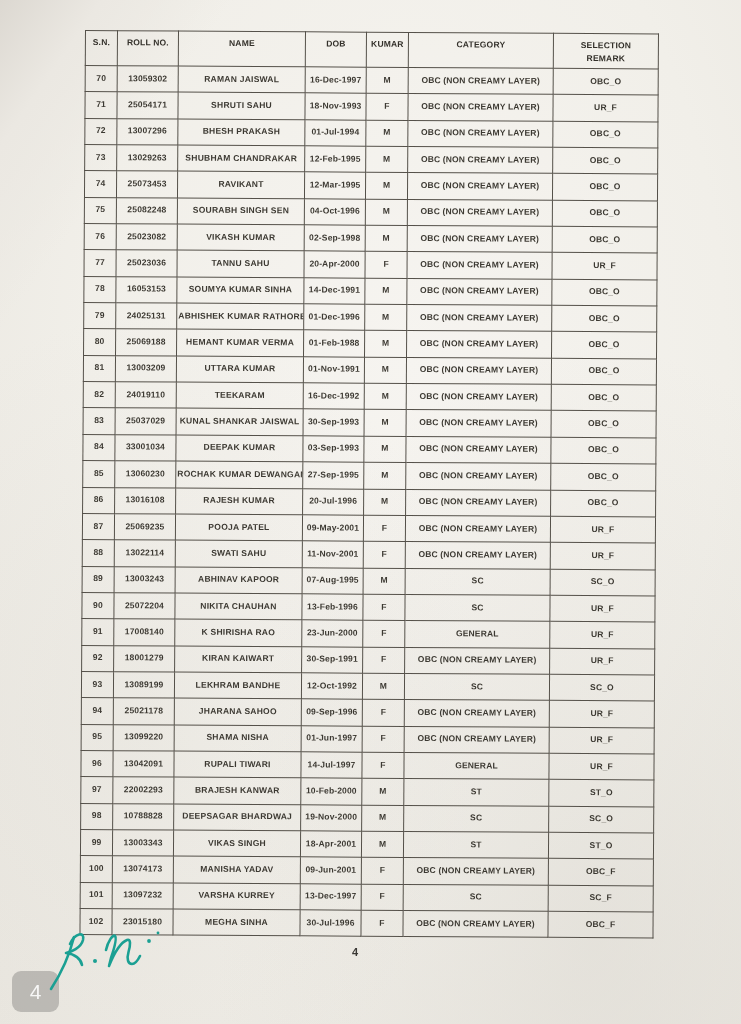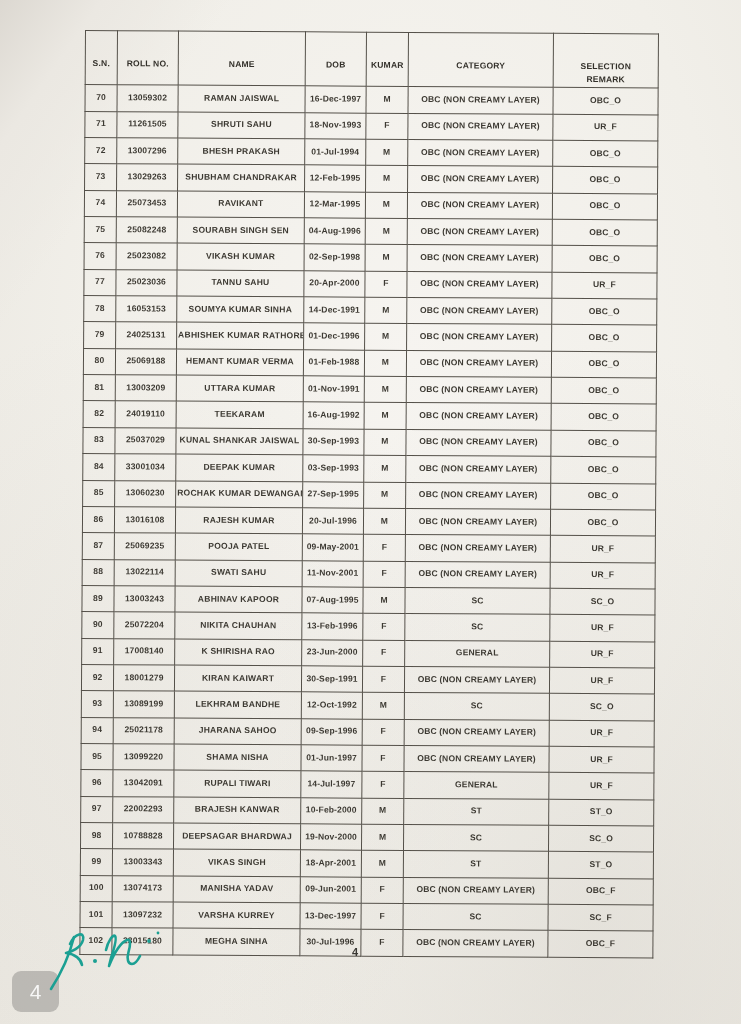--- a/index.html
+++ b/index.html
@@ -30,21 +30,21 @@
   th, td {
     border:1px solid #55514a;
     overflow:hidden; white-space:nowrap; text-align:center;
   }
   table { border:1.5px solid #45423c; }
   thead tr { height:35px; }
   th {
     font-size:8.5px; font-weight:700; color:#33302a;
     vertical-align:top; padding-top:5px; letter-spacing:.2px;
   }
-  th .hdr-wrap { display:inline-block; max-width:64px; white-space:normal; line-height:1.55;margin-top:21px; }
+  th .hdr-wrap { display:inline-block; max-width:64px; white-space:normal; line-height:1.55; }
   tbody tr { height:26.35px; }
   td {
     font-size:8.5px; font-weight:700; color:#3c3932;
     vertical-align:middle; padding-bottom:3px; letter-spacing:.15px;
   }
   td.c-name { letter-spacing:.25px; }
 
   .page-number {
     position:absolute; left:352px; top:946px;
     font-size:11px; font-weight:700; color:#3a3834;
@@ -95,21 +95,21 @@
       <td class="c-sn">70</td>
       <td class="c-roll">13059302</td>
       <td class="c-name">RAMAN JAISWAL</td>
       <td class="c-dob">16-Dec-1997</td>
       <td class="c-gender">M</td>
       <td class="c-category">OBC (NON CREAMY LAYER)</td>
       <td class="c-remark">OBC_O</td>
     </tr>
           <tr>
       <td class="c-sn">71</td>
-      <td class="c-roll">11261505</td>
+      <td class="c-roll">25054171</td>
       <td class="c-name">SHRUTI SAHU</td>
       <td class="c-dob">18-Nov-1993</td>
       <td class="c-gender">F</td>
       <td class="c-category">OBC (NON CREAMY LAYER)</td>
       <td class="c-remark">UR_F</td>
     </tr>
           <tr>
       <td class="c-sn">72</td>
       <td class="c-roll">13007296</td>
       <td class="c-name">BHESH PRAKASH</td>
@@ -133,21 +133,21 @@
       <td class="c-name">RAVIKANT</td>
       <td class="c-dob">12-Mar-1995</td>
       <td class="c-gender">M</td>
       <td class="c-category">OBC (NON CREAMY LAYER)</td>
       <td class="c-remark">OBC_O</td>
     </tr>
           <tr>
       <td class="c-sn">75</td>
       <td class="c-roll">25082248</td>
       <td class="c-name">SOURABH SINGH SEN</td>
-      <td class="c-dob">04-Aug-1996</td>
+      <td class="c-dob">04-Oct-1996</td>
       <td class="c-gender">M</td>
       <td class="c-category">OBC (NON CREAMY LAYER)</td>
       <td class="c-remark">OBC_O</td>
     </tr>
           <tr>
       <td class="c-sn">76</td>
       <td class="c-roll">25023082</td>
       <td class="c-name">VIKASH KUMAR</td>
       <td class="c-dob">02-Sep-1998</td>
       <td class="c-gender">M</td>
@@ -196,21 +196,21 @@
       <td class="c-name">UTTARA KUMAR</td>
       <td class="c-dob">01-Nov-1991</td>
       <td class="c-gender">M</td>
       <td class="c-category">OBC (NON CREAMY LAYER)</td>
       <td class="c-remark">OBC_O</td>
     </tr>
           <tr>
       <td class="c-sn">82</td>
       <td class="c-roll">24019110</td>
       <td class="c-name">TEEKARAM</td>
-      <td class="c-dob">16-Aug-1992</td>
+      <td class="c-dob">16-Dec-1992</td>
       <td class="c-gender">M</td>
       <td class="c-category">OBC (NON CREAMY LAYER)</td>
       <td class="c-remark">OBC_O</td>
     </tr>
           <tr>
       <td class="c-sn">83</td>
       <td class="c-roll">25037029</td>
       <td class="c-name">KUNAL SHANKAR JAISWAL</td>
       <td class="c-dob">30-Sep-1993</td>
       <td class="c-gender">M</td>

